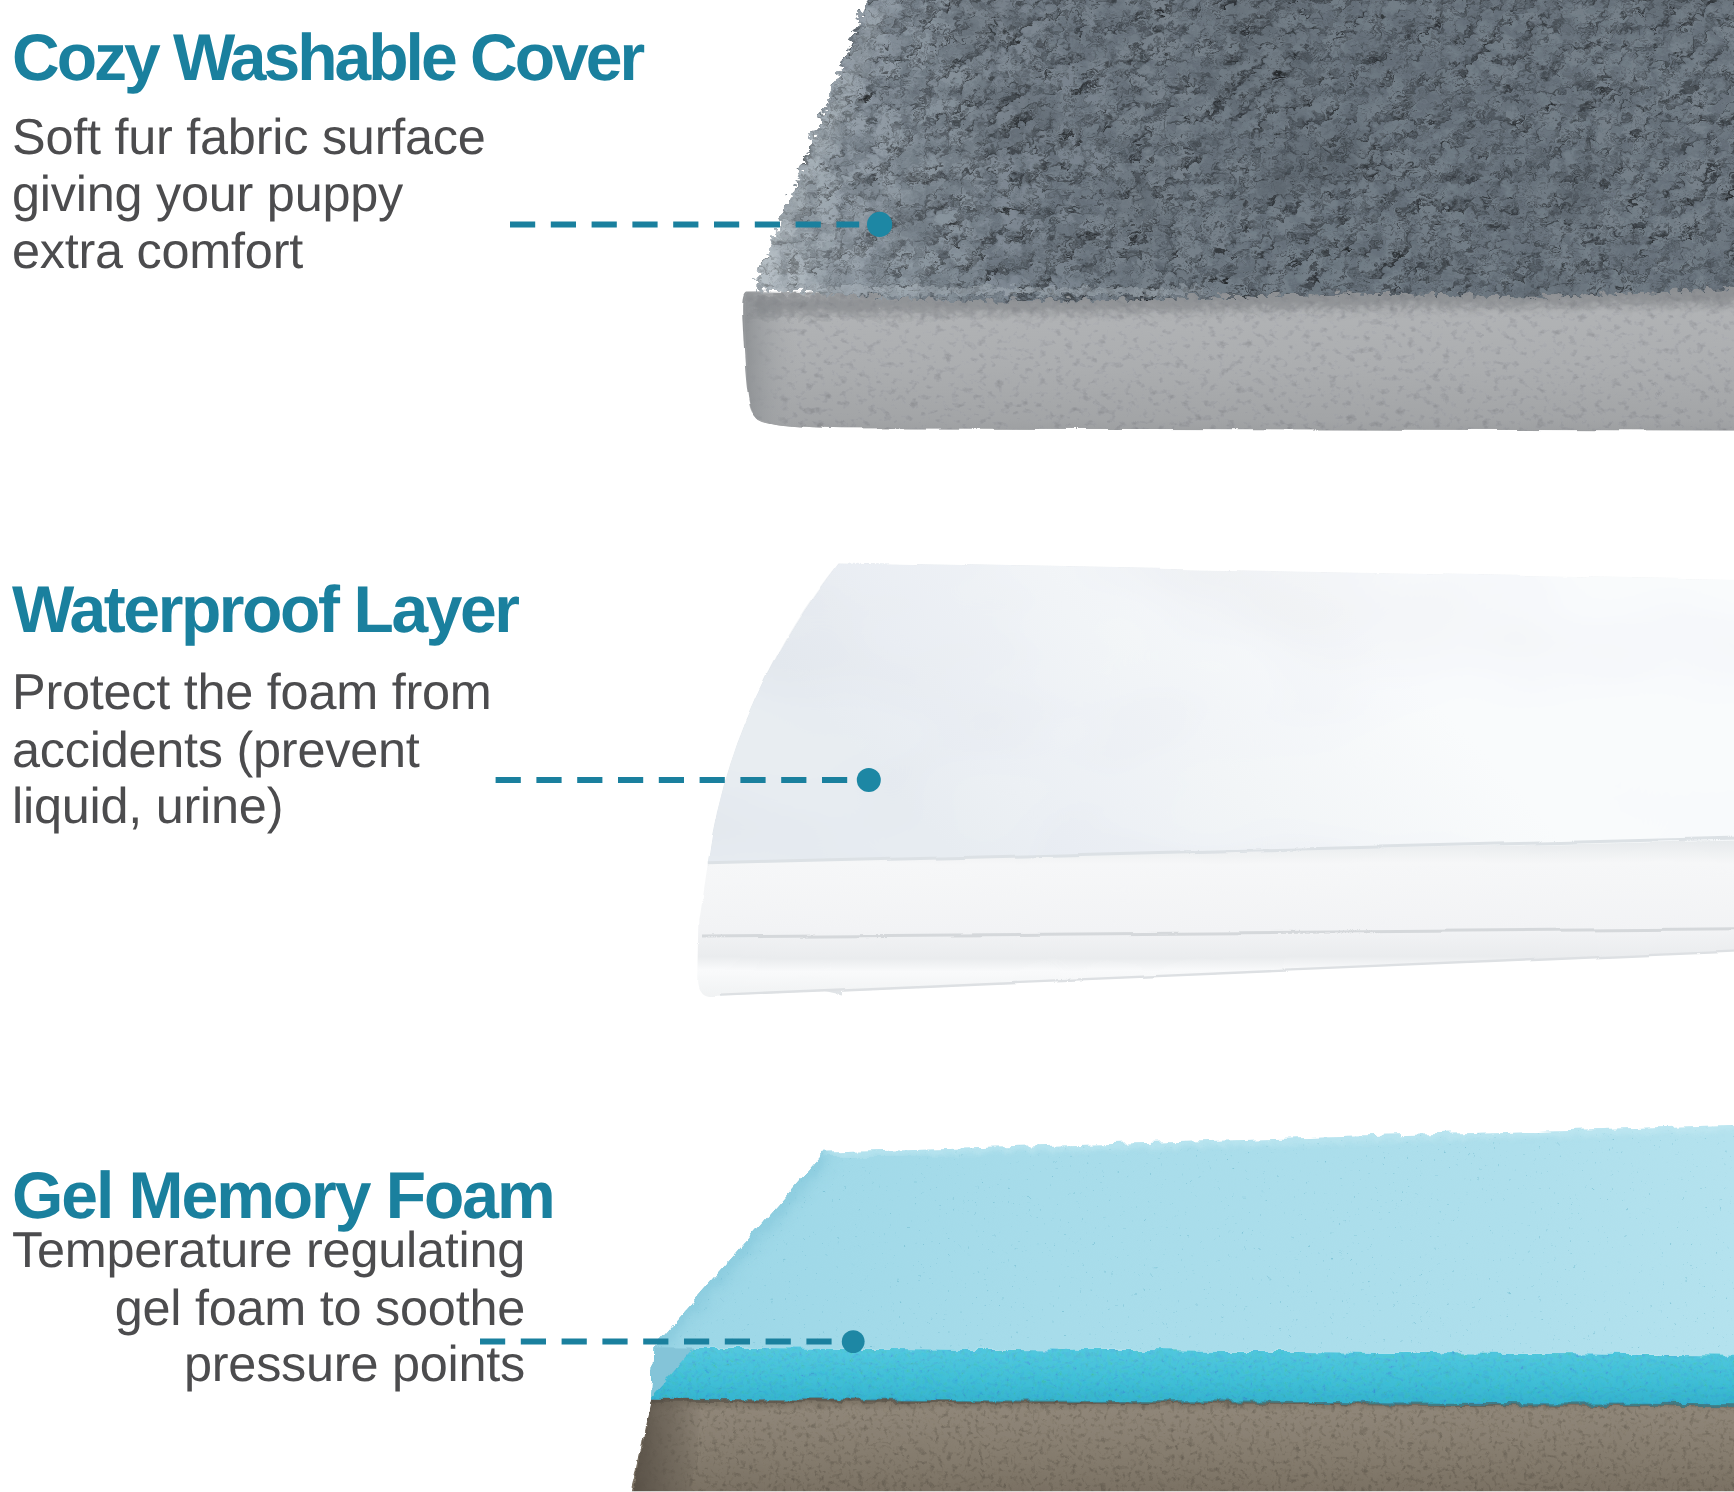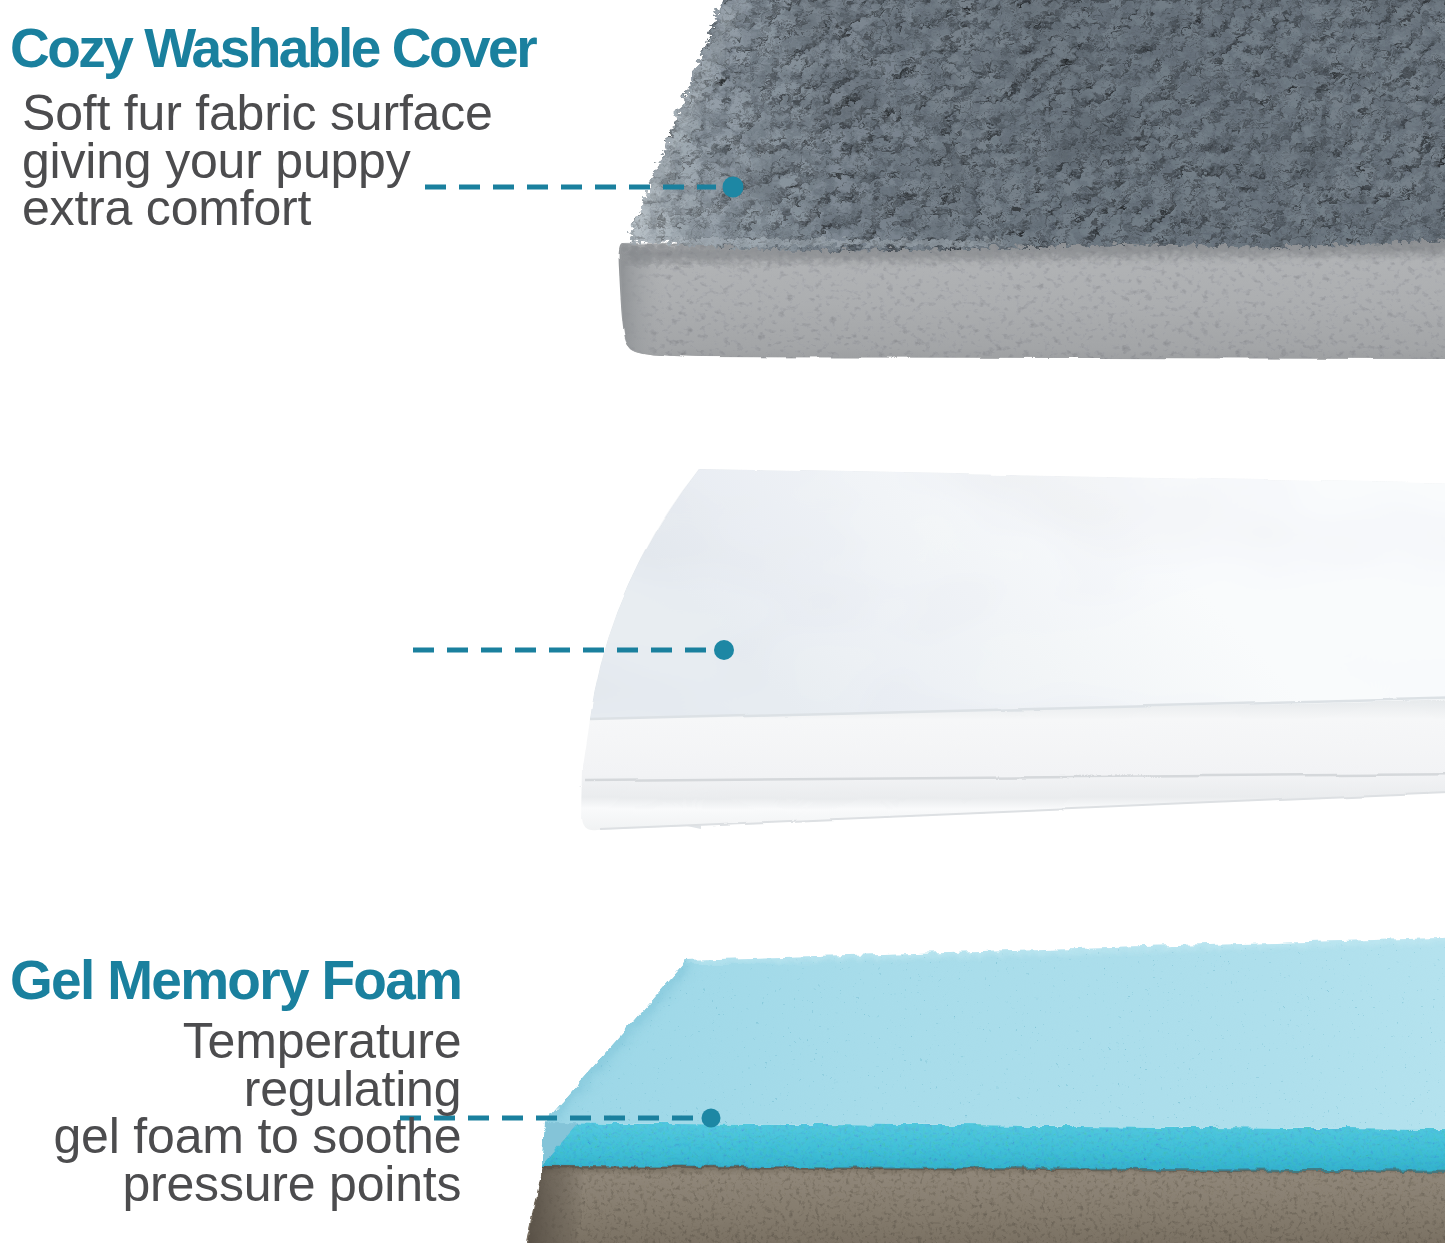--- a/index.html
+++ b/index.html
@@ -20,22 +20,22 @@
     margin: 0;
     font-size: 55px;
     line-height: 55px;
     font-weight: bold;
     letter-spacing: -2px;
     white-space: nowrap;
   }
   .callout p {
     margin: 0;
     position: absolute;
-    left: 12px;
-    font-size: 50px;
+    left: 0;
+    font-size: 42px;
     line-height: 47.5px;
     letter-spacing: -0.2px;
     white-space: pre-line;
   }
   #callout-cover h2 { letter-spacing: -2.5px; text-align: right; }
   #callout-gel h2 { letter-spacing: -1.7px; }
   #callout-cover    { top: 21px; }
   #callout-cover p  { top: 69px; }
   #callout-waterproof   { top: 481px; }
   #callout-waterproof p { top: 72px; }
@@ -290,20 +290,26 @@
       <circle cx="711" cy="1118" r="9.5" fill="#1d87a4"></circle>
     </g>
   </svg>
 
   <div class="callout" id="callout-cover">
     <h2 style="color: rgb(26, 128, 158);">Cozy Washable Cover</h2>
     <p style="color: rgb(76, 76, 78);">Soft fur fabric surface
 giving your puppy
 extra comfort</p>
   </div>
+  <div class="callout" id="callout-waterproof">
+    <h2 style="color: rgb(26, 128, 158);">Waterproof Layer</h2>
+    <p style="color: rgb(76, 76, 78);">Protect the foam from
+accidents (prevent
+liquid, urine)</p>
+  </div>
   <div class="callout" id="callout-gel">
-    <h2 style="color: rgb(26, 128, 158);">Gel Memory Foam</h2>
+    <h2 style="color: rgb(26, 128, 158); margin-top: 16px;">Gel Memory Foam</h2>
     <p style="color: rgb(76, 76, 78); text-align: right;">Temperature regulating
 gel foam to soothe
 pressure points</p>
   </div>
 
 </div>
 
 </body></html>

